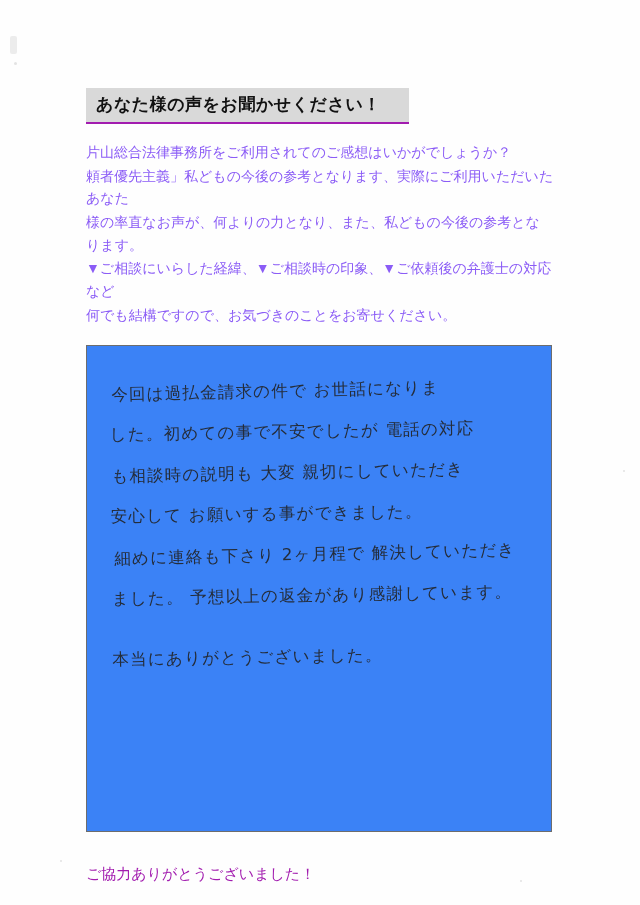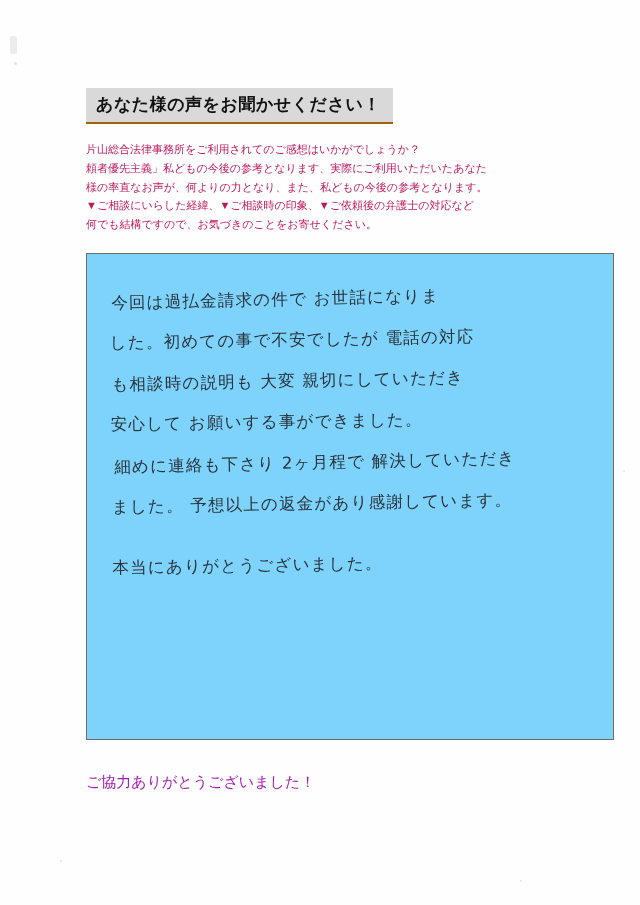--- a/index.html
+++ b/index.html
@@ -35,50 +35,50 @@
   }
   .content {
     position: absolute;
     left: 86px;
     top: 88px;
     width: 468px;
   }
   .title-bar {
     display: inline-block;
     background: #d9d9d9;
-    padding: 5px 12px 6px 10px;
-    border-bottom: 2px solid #a16207;
+    padding: 5px 28px 6px 10px;
+    border-bottom: 2px solid #a21caf;
   }
   .title-bar .title-text {
     font-size: 17px;
     font-weight: bold;
     letter-spacing: .5px;
     color: #111;
     white-space: nowrap;
   }
   .intro {
     margin-top: 17px;
-    font-size: 11px;
+    font-size: 14px;
     line-height: 1.62;
-    color: #be185d;
+    color: #8b5cf6;
   }
   .intro p {
     margin: 0;
   }
   .intro p + p {
     margin-top: 1px;
   }
   .answer-box {
     margin-top: 19px;
-    width: 528px;
+    width: 466px;
     height: 487px;
     border: 1px solid #6d6d6d;
     box-sizing: border-box;
     position: relative;
-    background: #7dd3fc;
+    background: #3b82f6;
     overflow: hidden;
   }
   .handwriting {
     position: absolute;
     left: 22px;
     top: 26px;
     right: 14px;
     font-family: "DejaVu Sans", sans-serif;
     font-size: 16.5px;
     line-height: 41px;

